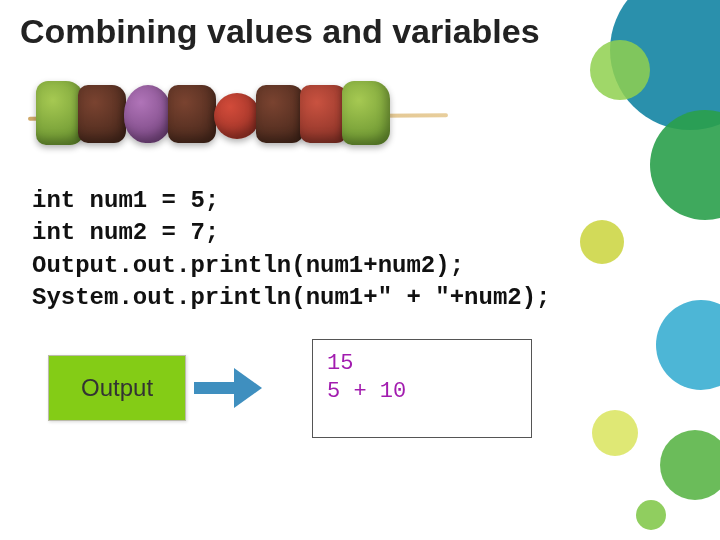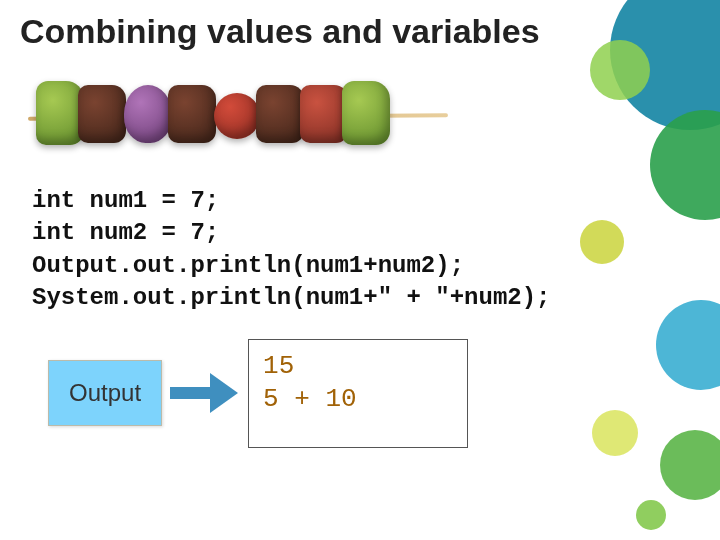--- a/index.html
+++ b/index.html
@@ -61,23 +61,23 @@
     white-space: pre;
     margin: 0 0 24px 12px;
   }
   .output-region {
     display: flex;
     align-items: center;
     gap: 8px;
     margin-left: 28px;
   }
   .output-label {
-    background: #7dd3fc;
+    background: #84cc16;
     border: 1px solid #bba;
-    padding: 18px 20px;
+    padding: 18px 32px;
     font-size: 24px;
     color: #333;
     box-shadow: 1px 1px 3px rgba(0,0,0,0.15);
   }
   .arrow {
     position: relative;
     width: 70px;
     height: 40px;
   }
   .arrow-stem {
@@ -95,26 +95,27 @@
     width: 0;
     height: 0;
     border-top: 20px solid transparent;
     border-bottom: 20px solid transparent;
     border-left: 28px solid #3f8fbf;
   }
   .output-box {
     border: 1.5px solid #555;
     padding: 10px 20px 30px 14px;
     font-family: "Courier New", Courier, monospace;
-    font-size: 26px;
-    color: #a16207;
+    font-size: 22px;
+    color: #a21caf;
     line-height: 1.3;
     white-space: pre;
     min-width: 220px;
     min-height: 90px;
+    margin-left: 40px;
   }
   
   .deco { position: absolute; border-radius: 50%; }
   .c1 { width: 160px; height: 160px; background: #1f8aa8; right: -50px; top: -30px; opacity: 0.95; }
   .c2 { width: 110px; height: 110px; background: #2aa04b; right: -40px; top: 110px; opacity: 0.9; }
   .c3 { width: 60px;  height: 60px;  background: #8fd04f; right: 70px;  top: 40px; opacity: 0.85; }
   .c4 { width: 44px;  height: 44px;  background: #c7d130; right: 96px;  top: 220px; opacity: 0.8; }
   .c5 { width: 90px;  height: 90px;  background: #3aaed2; right: -26px; top: 300px; opacity: 0.9; }
   .c6 { width: 70px;  height: 70px;  background: #5bb548; right: -10px; top: 430px; opacity: 0.9; }
   .c7 { width: 46px;  height: 46px;  background: #d7e253; right: 82px;  top: 410px; opacity: 0.8; }
@@ -141,21 +142,21 @@
     <div class="piece pepper-g" style="left:8px"></div>
     <div class="piece meat" style="left:50px"></div>
     <div class="piece onion" style="left:96px"></div>
     <div class="piece meat" style="left:140px"></div>
     <div class="piece tomato" style="left:186px"></div>
     <div class="piece meat" style="left:228px"></div>
     <div class="piece pepper-r" style="left:272px"></div>
     <div class="piece pepper-g" style="left:314px"></div>
   </div>
 
-  <div class="code-block"><span>int num1 = 7;</span>
+  <div class="code-block"><span>int num1 = 5;</span>
 <span>int num2 = 7;</span>
 <span>Output.out.println(num1+num2);</span>
 <span>System.out.println(num1+" + "+num2);</span></div>
 
   <div class="output-region">
     <div class="output-label">Output</div>
     <div class="arrow">
       <div class="arrow-stem"></div>
       <div class="arrow-head"></div>
     </div>

